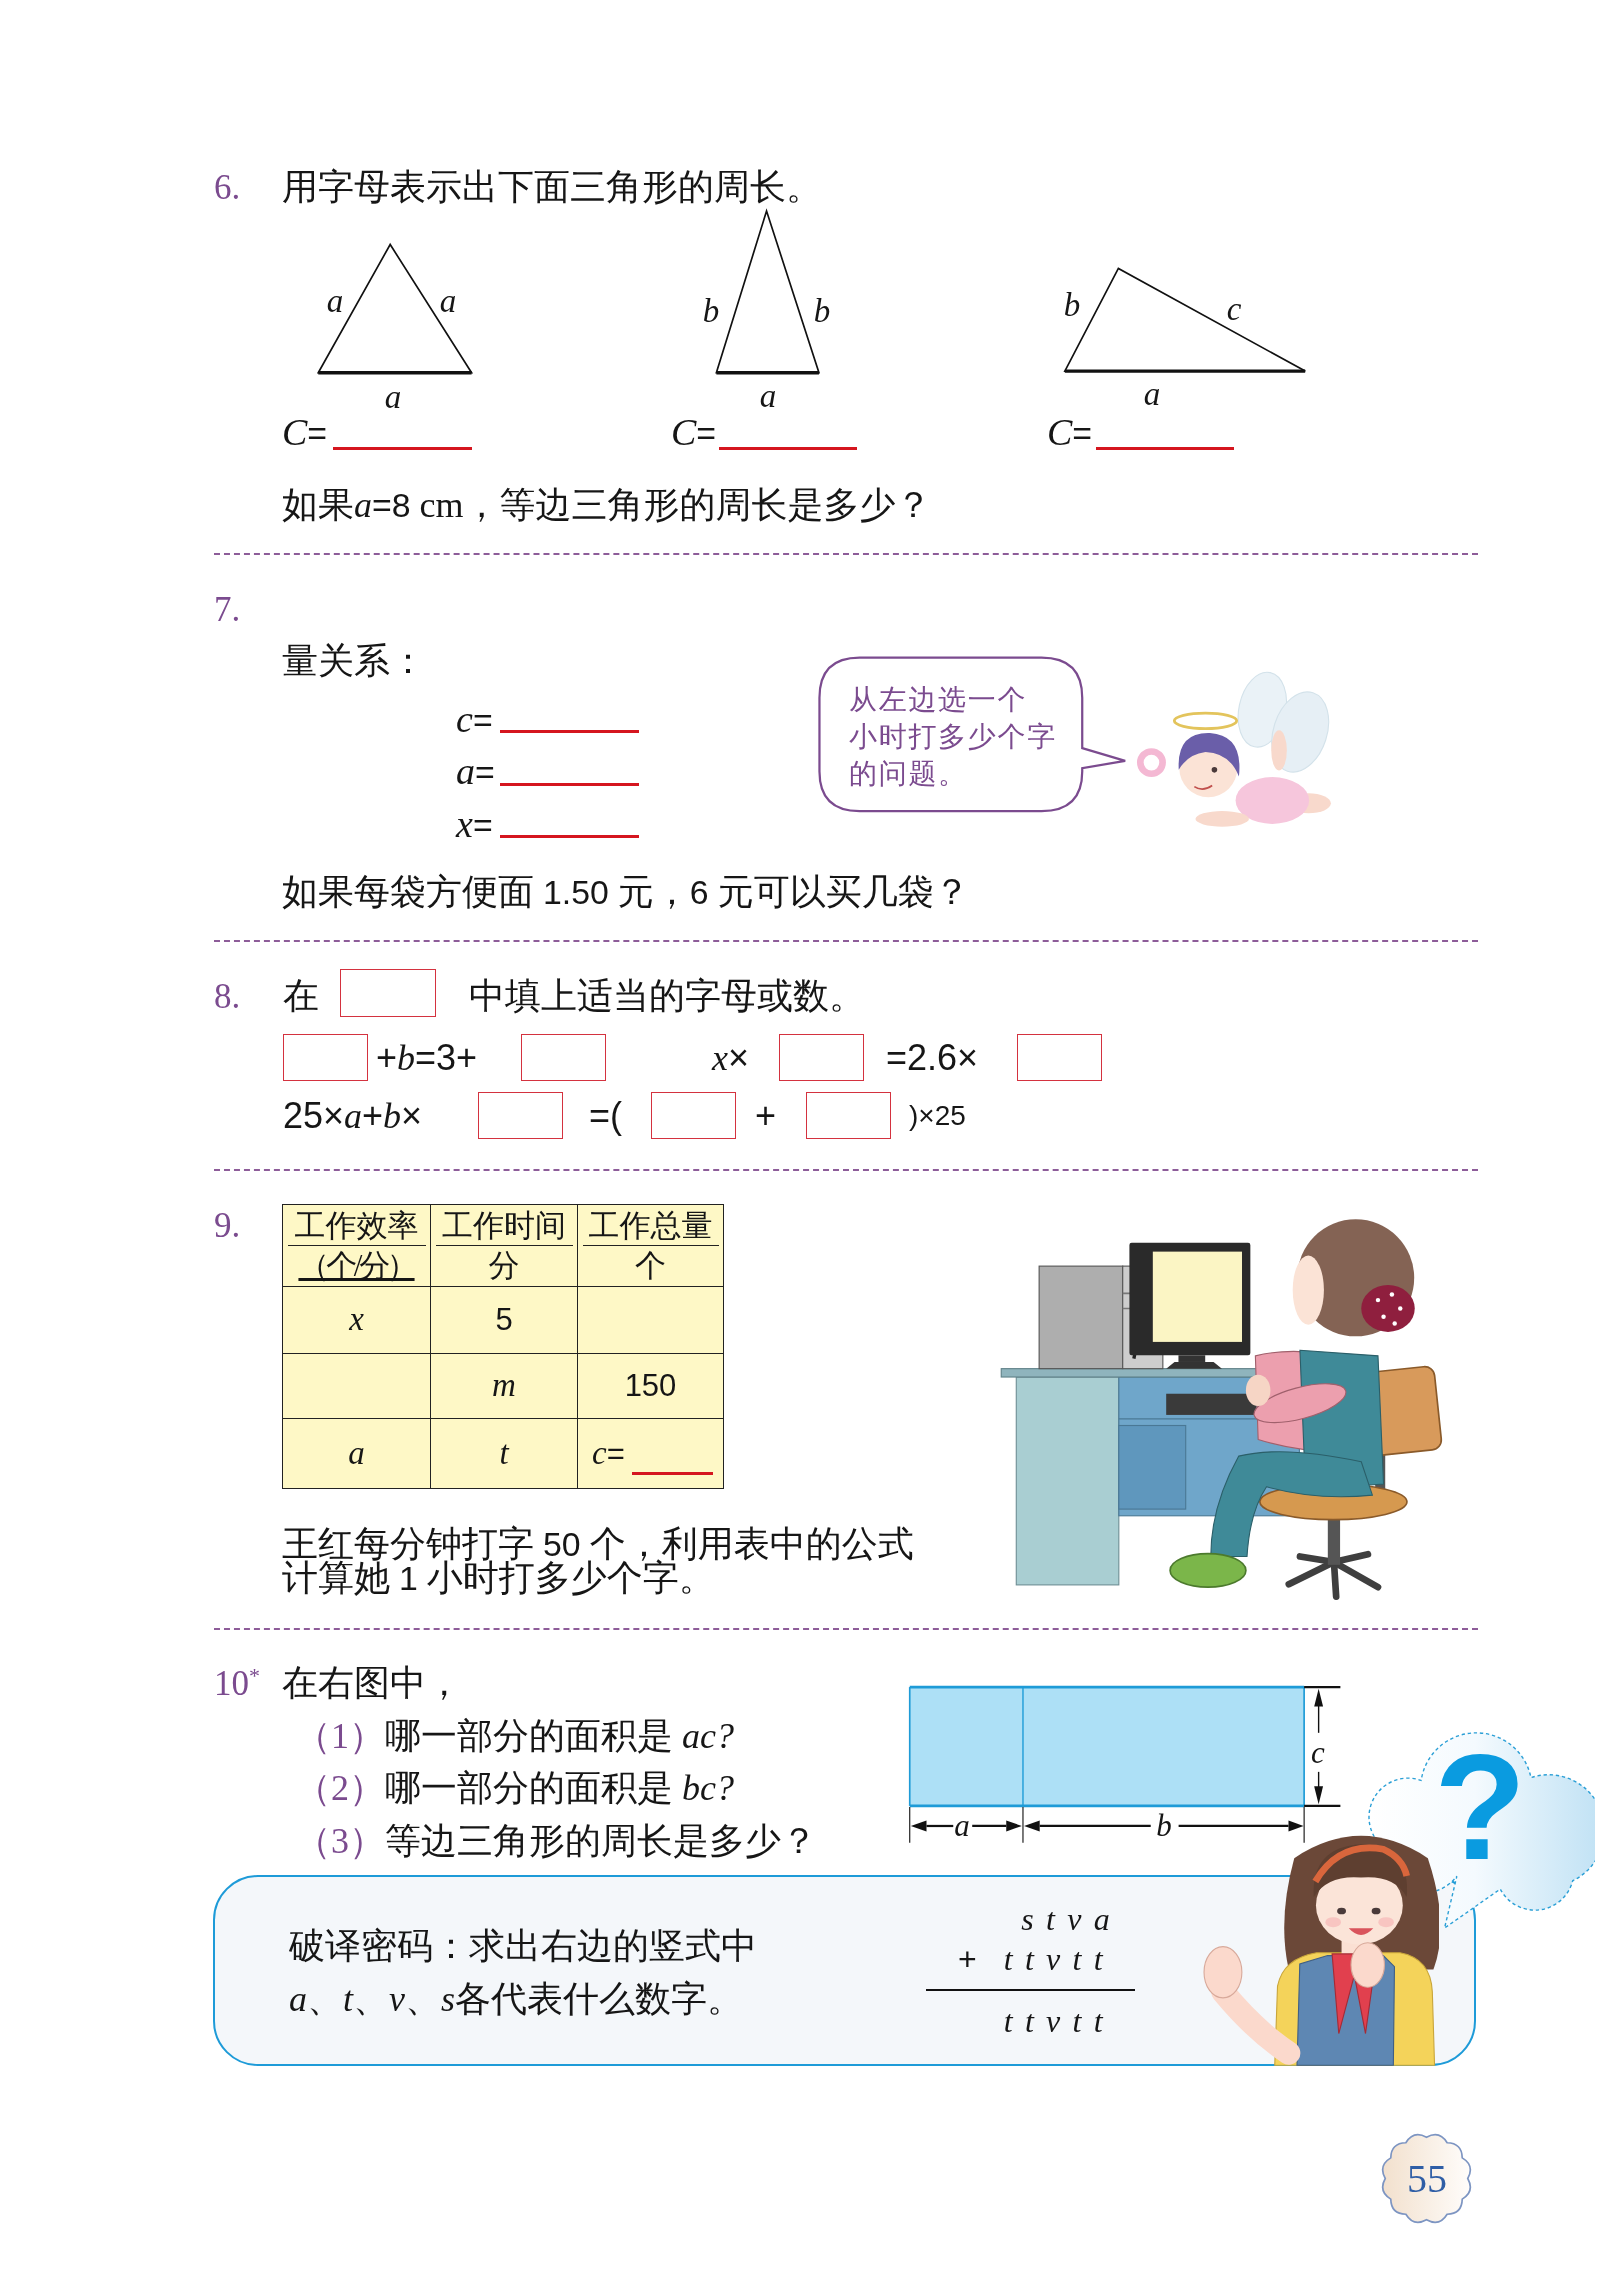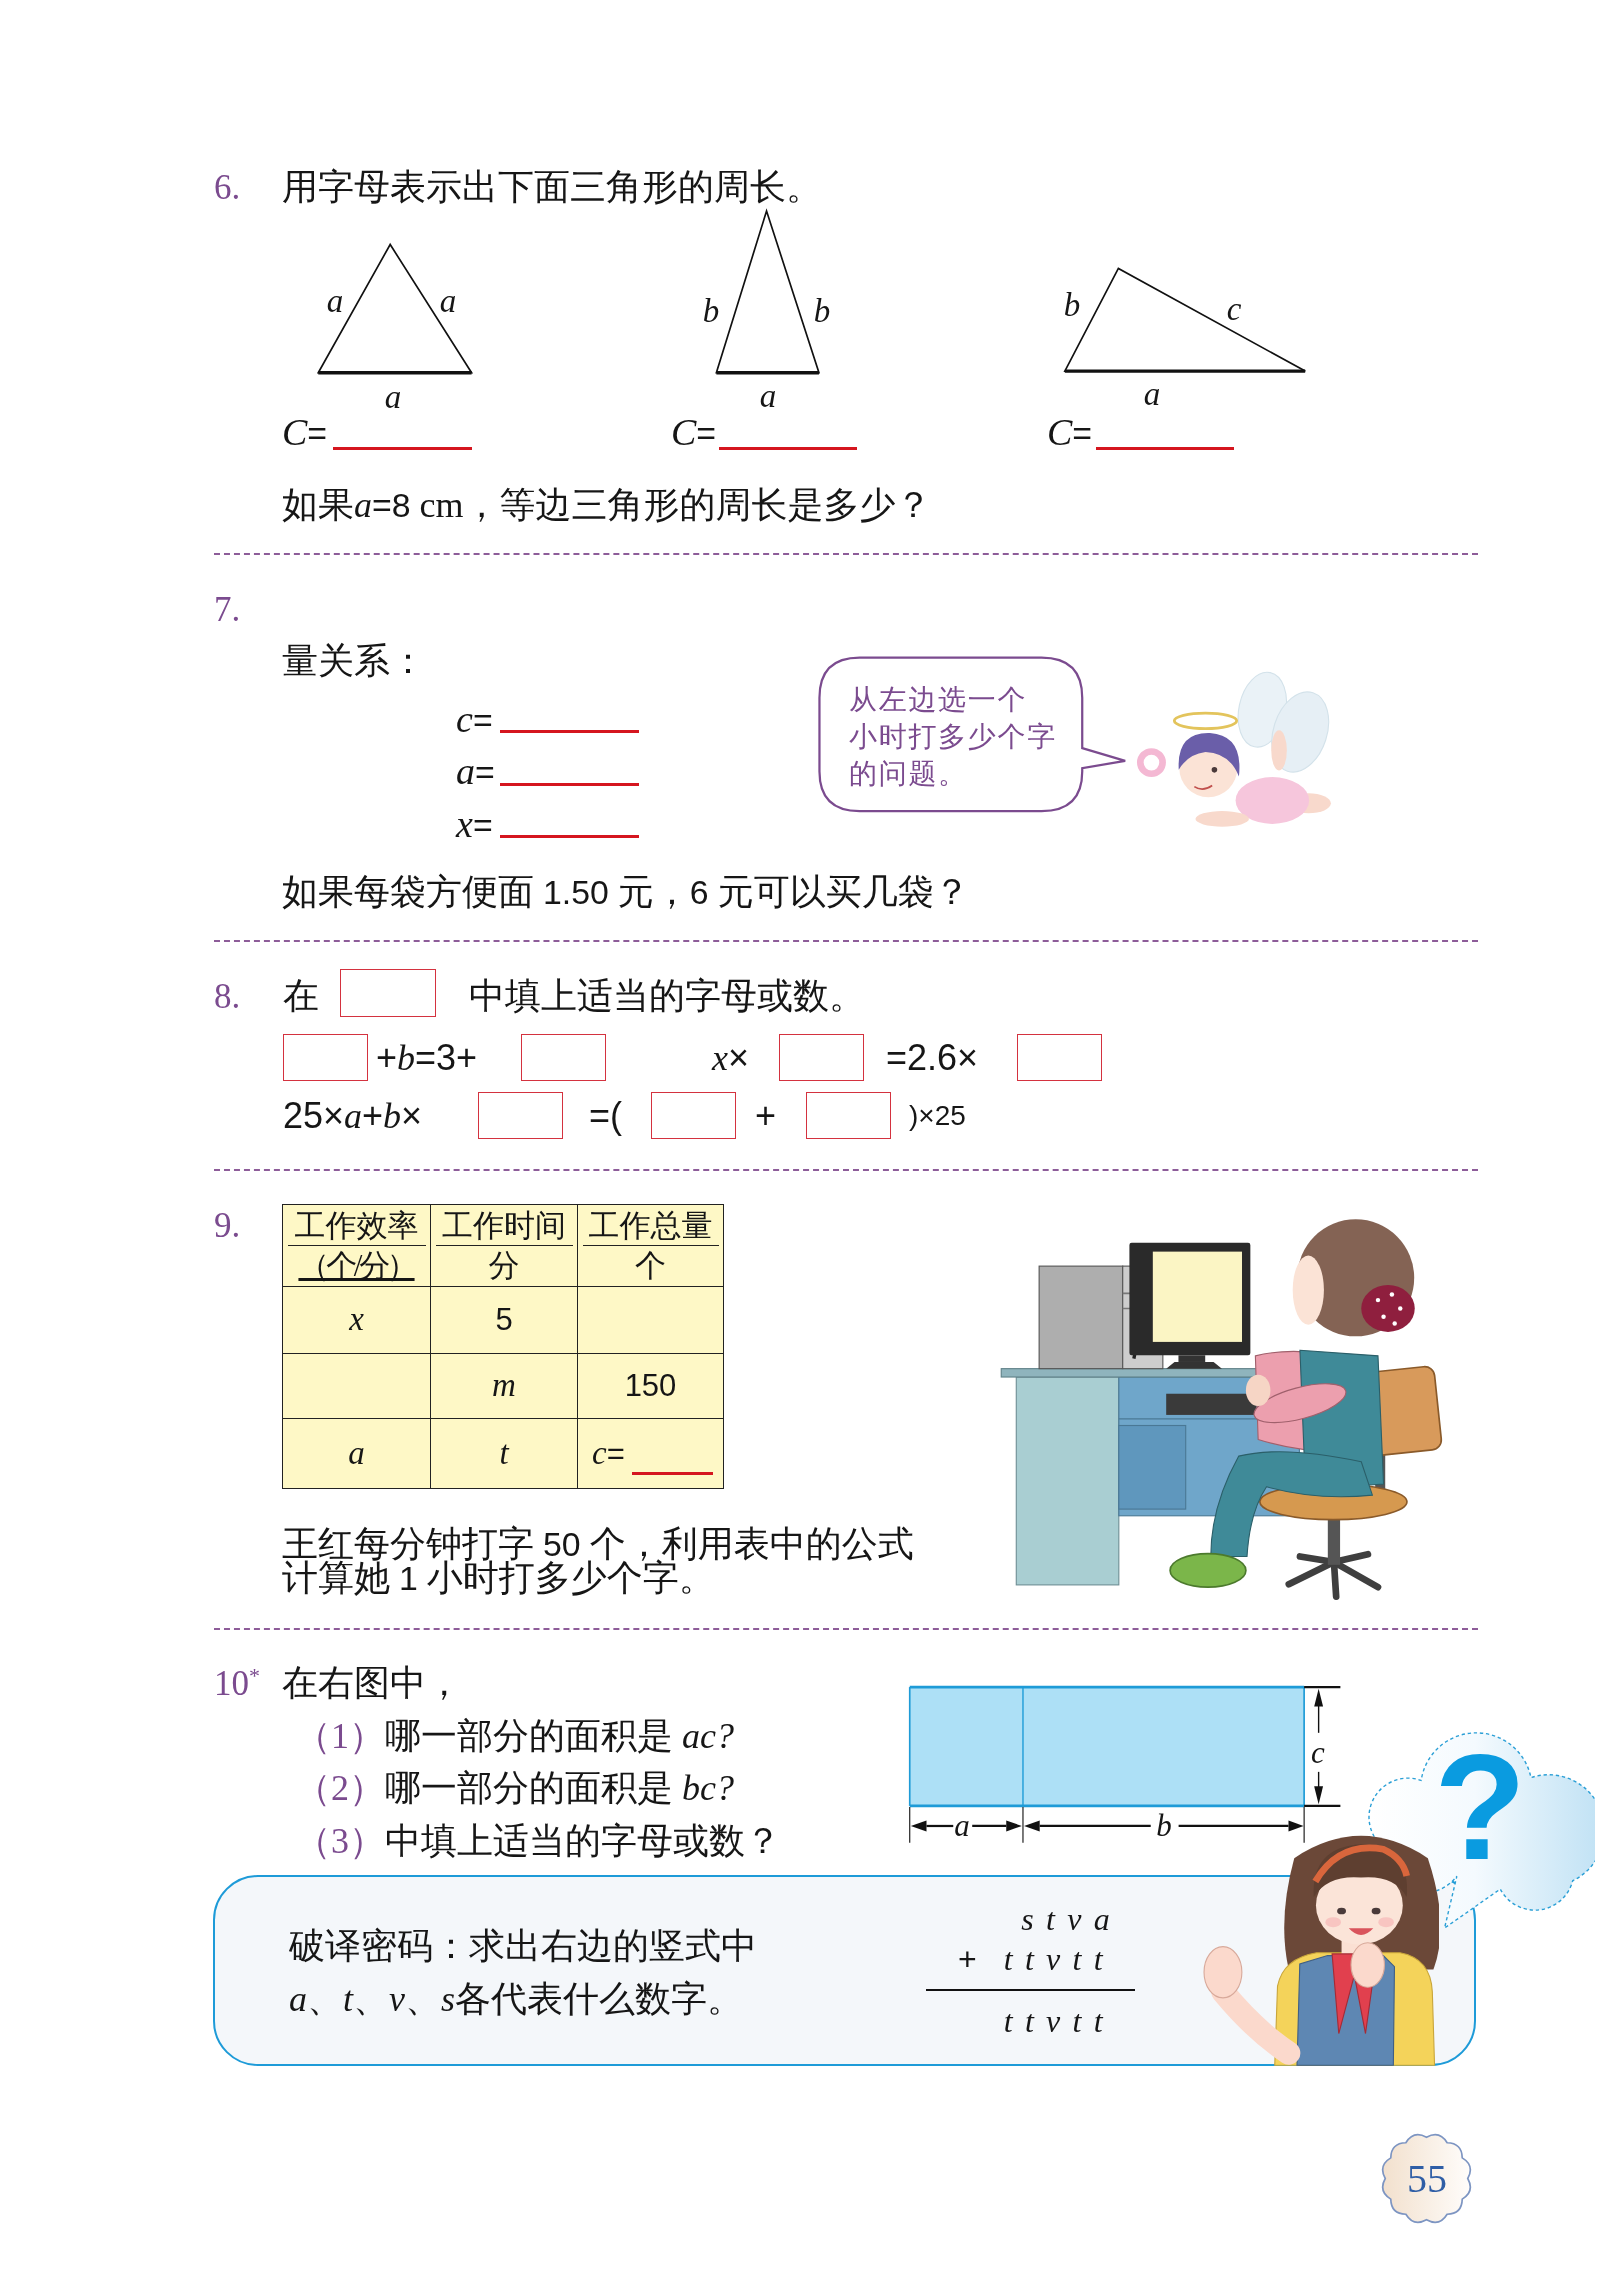--- a/index.html
+++ b/index.html
@@ -222,21 +222,21 @@
       </g>
   </svg>
 
   <div class="dash" style="top:1628px"></div>
 
   <div class="qnum" style="left:214px;top:1661px"><span>10</span><sup>*</sup></div>
   <div class="line" style="left:282px;top:1661px">在右图中，</div>
 
   <div class="line" style="left:295px;top:1714px"><span class="purple">（1）</span><span>哪一部分的面积是 </span><span class="var">ac?</span></div>
   <div class="line" style="left:295px;top:1766px"><span class="purple">（2）</span><span>哪一部分的面积是 </span><span class="var">bc?</span></div>
-  <div class="line" style="left:295px;top:1819px"><span class="purple">（3）</span><span>中填上适当的字母或数？</span><span class="var"></span></div>
+  <div class="line" style="left:295px;top:1819px"><span class="purple">（3）</span><span>等边三角形的周长是多少？</span><span class="var"></span></div>
 
   <svg class="abs" style="left:893px;top:1674px" width="463" height="179" viewBox="1600 3000 830 320">
     <rect x="1630" y="3023" width="707" height="213" fill="#ade0f6"></rect>
     <g stroke="#1e9bd7">
       <line x1="1630" y1="3023" x2="2337" y2="3023" stroke-width="5"></line>
       <line x1="1630" y1="3236" x2="2337" y2="3236" stroke-width="5"></line>
       <line x1="1630" y1="3023" x2="1630" y2="3236" stroke-width="3"></line>
       <line x1="2337" y1="3023" x2="2337" y2="3236" stroke-width="3"></line>
       <line x1="1833" y1="3023" x2="1833" y2="3236" stroke-width="2.5"></line>
     </g>

